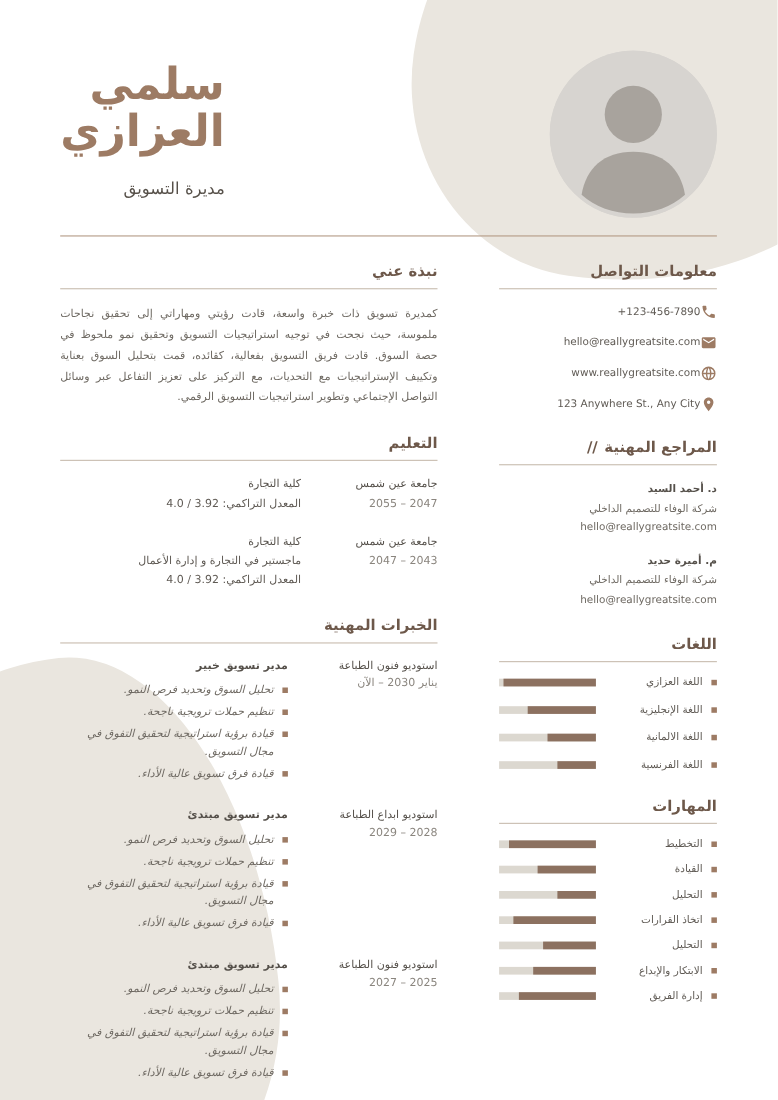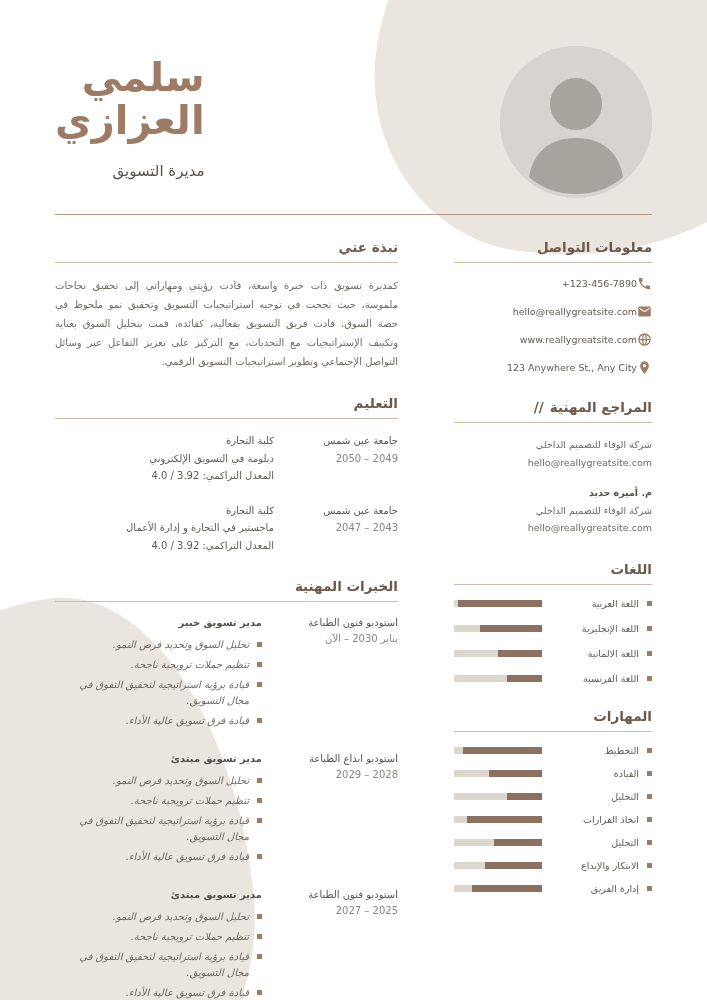--- a/index.html
+++ b/index.html
@@ -135,37 +135,38 @@
             <span class="c-val">123 Anywhere St., Any City</span>
           </div>
         </section>
 
         <section>
           <h2 class="sec">
             <span>المراجع المهنية</span>
             <span class="sec-prefix">//</span>
           </h2>
           <div class="ref">
+            <div class="ref-name">د. أحمد السيد</div>
             <div>شركة الوفاء للتصميم الداخلي</div>
             <div>hello@reallygreatsite.com</div>
           </div>
           <div class="ref">
             <div class="ref-name">م. أميرة حديد</div>
             <div>شركة الوفاء للتصميم الداخلي</div>
             <div>hello@reallygreatsite.com</div>
           </div>
         </section>
 
         <section>
           <h2 class="sec">
             <span>اللغات</span>
           </h2>
           <div class="bar-row">
             <span class="sq"></span>
-            <span class="bar-label">اللغة العربية</span>
+            <span class="bar-label">اللغة العزازي</span>
             <span class="track">
                 <span class="fill" style="width: 95%;"></span>
               </span>
           </div>
           <div class="bar-row">
             <span class="sq"></span>
             <span class="bar-label">اللغة الإنجليزية</span>
             <span class="track">
                 <span class="fill" style="width: 70%;"></span>
               </span>
@@ -252,25 +253,24 @@
         </section>
 
         <section>
           <h2 class="sec">
             <span>التعليم</span>
           </h2>
 
           <div class="edu">
             <div class="edu-r">
               <div class="strong">جامعة عين شمس</div>
-              <div class="muted">2049 – 2050</div>
+              <div class="muted">2047 – 2055</div>
             </div>
             <div class="edu-l">
               <div class="strong">كلية التجارة</div>
-              <div>دبلومة في التسويق الإلكتروني</div>
               <div>المعدل التراكمي:  3.92 / 4.0</div>
             </div>
           </div>
 
           <div class="edu">
             <div class="edu-r">
               <div class="strong">جامعة عين شمس</div>
               <div class="muted">2043 – 2047</div>
             </div>
             <div class="edu-l">

